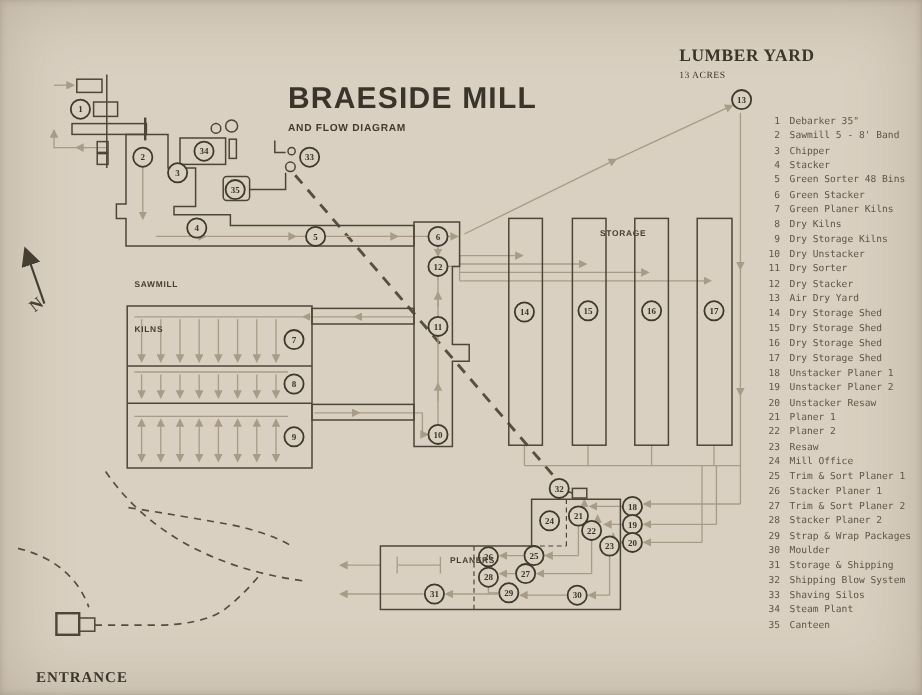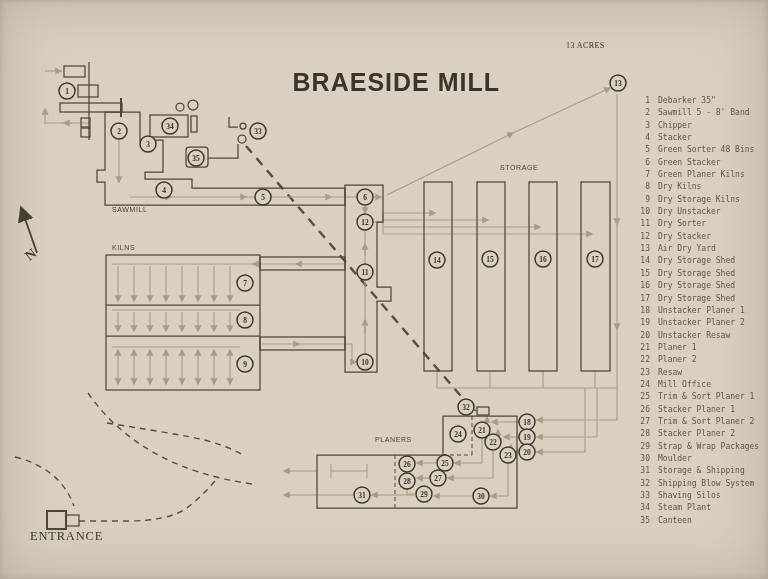--- a/index.html
+++ b/index.html
@@ -2,38 +2,38 @@
 <html><head>
 <meta charset="utf-8">
 <style>
   html,body{margin:0;padding:0;}
   body{background:#b8b0a2;font-family:"Liberation Sans",sans-serif;}
   #page{position:relative;width:768px;height:579px;background:#d9d0c1;overflow:hidden;
         box-shadow:inset 0 0 60px rgba(110,95,75,.28), inset 0 0 6px rgba(90,80,60,.25);}
   #map{position:absolute;left:0;top:0;}
 
   
-  #title-block{position:absolute;left:240px;top:68px;width:260px;text-align:right;color:#38322a;}
+  #title-block{position:absolute;left:240px;top:68px;width:260px;text-align:left;color:#38322a;}
   #main-title{font-size:25px;font-weight:bold;letter-spacing:1px;color:#3a342b;}
   .sub{font-size:8.5px;font-weight:bold;letter-spacing:.6px;line-height:9.5px;color:#403a30;}
   #subtitle{margin-top:5px;}
 
   
   #lumber-yard{position:absolute;left:566px;top:39px;color:#3c352a;}
   #lumber-yard .ly-name{font-family:"Liberation Serif",serif;font-weight:bold;font-size:14.5px;letter-spacing:.5px;}
   #lumber-yard .ly-size{font-family:"Liberation Serif",serif;font-weight:normal;font-size:8px;margin-top:2px;letter-spacing:.4px;}
 
   
   #legend{position:absolute;left:632px;top:95px;width:134px;color:#5d5546;}
   .lrow{display:flex;height:12.35px;line-height:12.4px;font-family:"DejaVu Sans Mono",monospace;font-size:8px;}
   .ln{width:18px;text-align:right;flex:0 0 18px;}
   .ll{margin-left:8px;white-space:nowrap;}
 
   
-  .area-label{position:absolute;font-size:7px;font-weight:normal;letter-spacing:.6px;color:#453e32;}
+  .area-label{position:absolute;font-size:7px;font-weight:bold;letter-spacing:.6px;color:#453e32;margin-top:28px;}
   .area-label.entrance{font-family:"Liberation Serif",serif;font-size:12.5px;letter-spacing:.8px;color:#3c352a;}
 
   
   #compass-n{position:absolute;left:26px;top:247px;font-family:"Liberation Serif",serif;
              font-weight:bold;font-size:14px;color:#453e32;transform:rotate(-38deg);}
 
   
   .b{fill:none;stroke:#4e4539;stroke-width:1.25;}
   .bt{fill:none;stroke:#4e4539;stroke-width:2;}
   .f{fill:none;stroke:#a89c88;stroke-width:1.1;}
@@ -375,24 +375,26 @@
         <g>
           <circle cx="196" cy="158" r="8" class="st-c"></circle>
           <text x="196" y="160.6" text-anchor="middle" class="st-t">35</text>
         </g>
       </g>
   </svg>
 
   <div id="title-block">
     <div id="main-title">BRAESIDE MILL</div>
     <div id="subtitle">
+      <div class="sub">AND FLOW DIAGRAM</div>
     </div>
   </div>
 
   <div id="lumber-yard">
+    <div class="ly-name">LUMBER YARD</div>
     <div class="ly-size">13 ACRES</div>
   </div>
 
   <div id="legend">
       <div class="lrow">
         <span class="ln">1</span>
         <span class="ll">Debarker 35"</span>
       </div>
       <div class="lrow">
         <span class="ln">2</span>

